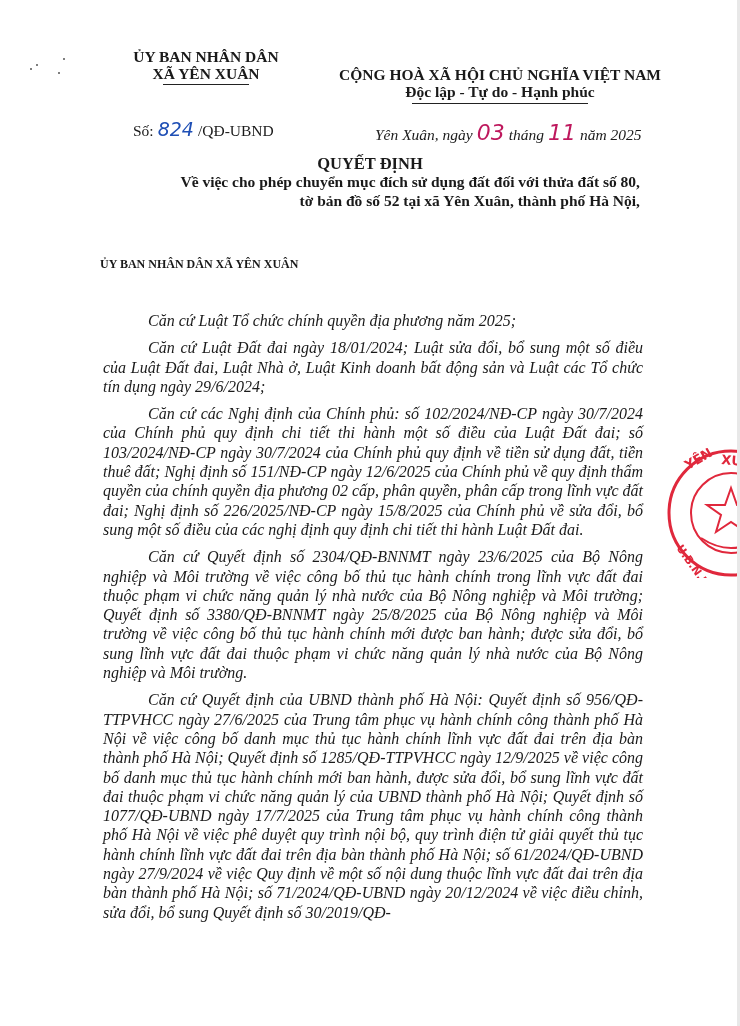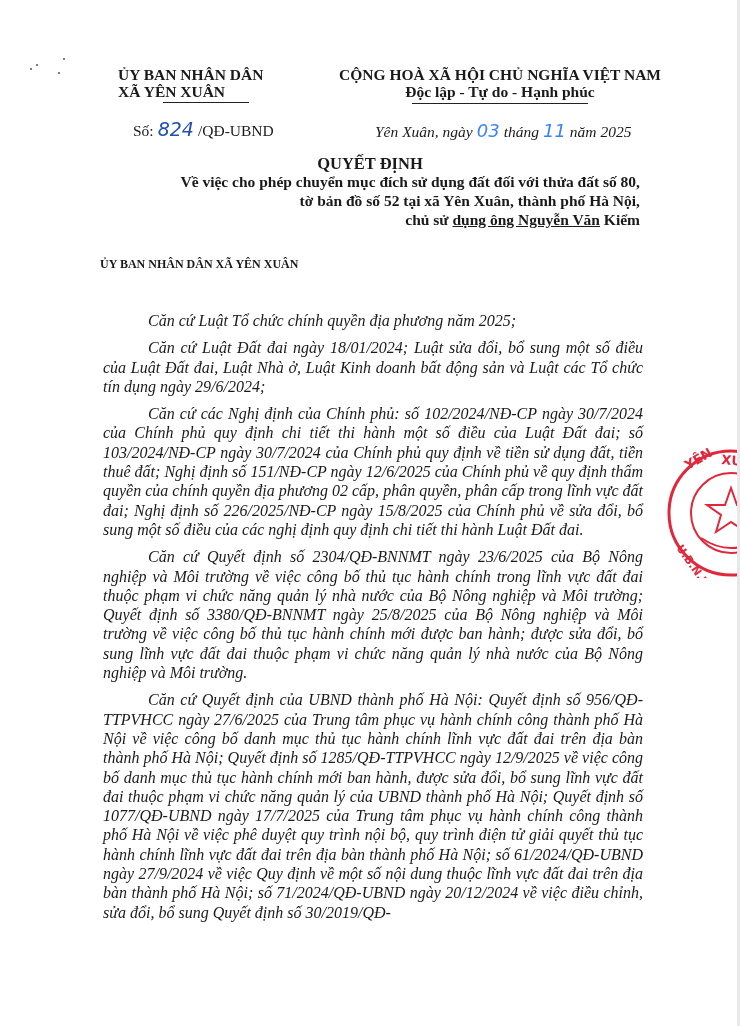--- a/index.html
+++ b/index.html
@@ -4,29 +4,29 @@
 <style>
   html, body { margin:0; padding:0; }
   body {
     width:740px; height:1026px; background:#ffffff; position:relative; overflow:hidden;
     font-family: "Liberation Serif", "DejaVu Serif", serif; color:#1a1a1a;
   }
   .page { position:absolute; left:0; top:0; width:740px; height:1026px; }
   .scan-marks { position:absolute; left:28px; top:58px; width:40px; height:20px; }
   .scan-marks span { position:absolute; width:2px; height:2px; background:#555; border-radius:1px; }
 
-  .hdr-left { position:absolute; left:118px; top:66px; width:176px; text-align:left; font-weight:bold; font-size:15.5px; line-height:17px; }
+  .hdr-left { position:absolute; left:118px; top:48px; width:176px; text-align:center; font-weight:bold; font-size:15.5px; line-height:17px; }
   .hdr-left .rule { width:86px; height:1px; background:#222; margin:2px auto 0; }
   .hdr-right { position:absolute; left:320px; top:66px; width:360px; text-align:center; font-weight:bold; font-size:15.5px; line-height:17px; }
   .hdr-right .rule { width:176px; height:1px; background:#222; margin:3px auto 0; }
 
   .doc-no { position:absolute; left:133px; top:118px; font-size:15.5px; }
   .doc-no .hand { font-family:"DejaVu Sans", sans-serif; font-style:italic; color:#1f4fb5; font-size:19px; margin:16px 4px; }
   .doc-date { position:absolute; left:375px; top:120px; font-style:italic; font-size:15.5px; }
-  .doc-date .hand { font-family:"DejaVu Sans", sans-serif; font-style:italic; color:#3b82f6; font-size:18px; margin:16px 4px; }
+  .doc-date .hand { font-family:"DejaVu Sans", sans-serif; font-style:italic; color:#be185d; font-size:22px; margin:16px 4px; }
 
   .title { position:absolute; left:100px; top:154px; width:540px; text-align:center; font-weight:bold; font-size:16.5px; }
   .subject { position:absolute; left:100px; top:172px; width:540px; text-align:right; font-weight:bold; font-size:15.5px; line-height:19px; }
   .subject .u { text-decoration:underline; }
   .issuer { position:absolute; left:100px; top:257px; width:540px; text-align:left; font-weight:bold; font-size:12px; }
 
   .body { position:absolute; left:103px; top:311px; width:540px; font-style:italic; font-size:16px; line-height:19.3px; text-align:justify; }
   .body p { margin:0 0 8px 0; text-indent:45px; }
 
   .stamp { position:absolute; left:666px; top:448px; width:130px; height:130px; }
@@ -62,21 +62,20 @@
 
   <div class="doc-date">
     <span>Yên Xuân, ngày</span><span class="hand">03</span><span>tháng</span><span class="hand">11</span><span>năm 2025</span>
   </div>
 
   <div class="title">QUYẾT ĐỊNH</div>
 
   <div class="subject">
     <div>Về việc cho phép chuyển mục đích sử dụng đất đối với thửa đất số 80,</div>
     <div>tờ bản đồ số 52 tại xã Yên Xuân, thành phố Hà Nội,</div>
-    <div><span>chủ sử </span><span class="u">dụng ông Nguyễn Văn</span><span> Kiểm</span></div>
   </div>
 
   <div class="issuer">ỦY BAN NHÂN DÂN XÃ YÊN XUÂN</div>
 
   <div class="body">
     <p>Căn cứ Luật Tổ chức chính quyền địa phương năm 2025;</p>
     <p>Căn cứ Luật Đất đai ngày 18/01/2024; Luật sửa đổi, bổ sung một số điều của Luật Đất đai, Luật Nhà ở, Luật Kinh doanh bất động sản và Luật các Tổ chức tín dụng ngày 29/6/2024;</p>
     <p>Căn cứ các Nghị định của Chính phủ: số 102/2024/NĐ-CP ngày 30/7/2024 của Chính phủ quy định chi tiết thi hành một số điều của Luật Đất đai; số 103/2024/NĐ-CP ngày 30/7/2024 của Chính phủ quy định về tiền sử dụng đất, tiền thuê đất; Nghị định số 151/NĐ-CP ngày 12/6/2025 của Chính phủ về quy định thẩm quyền của chính quyền địa phương 02 cấp, phân quyền, phân cấp trong lĩnh vực đất đai; Nghị định số 226/2025/NĐ-CP ngày 15/8/2025 của Chính phủ về sửa đổi, bổ sung một số điều của các nghị định quy định chi tiết thi hành Luật Đất đai.</p>
     <p>Căn cứ Quyết định số 2304/QĐ-BNNMT ngày 23/6/2025 của Bộ Nông nghiệp và Môi trường về việc công bố thủ tục hành chính trong lĩnh vực đất đai thuộc phạm vi chức năng quản lý nhà nước của Bộ Nông nghiệp và Môi trường; Quyết định số 3380/QĐ-BNNMT ngày 25/8/2025 của Bộ Nông nghiệp và Môi trường về việc công bố thủ tục hành chính mới được ban hành; được sửa đổi, bổ sung lĩnh vực đất đai thuộc phạm vi chức năng quản lý nhà nước của Bộ Nông nghiệp và Môi trường.</p>
     <p>Căn cứ Quyết định của UBND thành phố Hà Nội: Quyết định số 956/QĐ-TTPVHCC ngày 27/6/2025 của Trung tâm phục vụ hành chính công thành phố Hà Nội về việc công bố danh mục thủ tục hành chính lĩnh vực đất đai trên địa bàn thành phố Hà Nội; Quyết định số 1285/QĐ-TTPVHCC ngày 12/9/2025 về việc công bố danh mục thủ tục hành chính mới ban hành, được sửa đổi, bổ sung lĩnh vực đất đai thuộc phạm vi chức năng quản lý của UBND thành phố Hà Nội; Quyết định số 1077/QĐ-UBND ngày 17/7/2025 của Trung tâm phục vụ hành chính công thành phố Hà Nội về việc phê duyệt quy trình nội bộ, quy trình điện tử giải quyết thủ tục hành chính lĩnh vực đất đai trên địa bàn thành phố Hà Nội; số 61/2024/QĐ-UBND ngày 27/9/2024 về việc Quy định về một số nội dung thuộc lĩnh vực đất đai trên địa bàn thành phố Hà Nội; số 71/2024/QĐ-UBND ngày 20/12/2024 về việc điều chỉnh, sửa đổi, bổ sung Quyết định số 30/2019/QĐ-</p>

